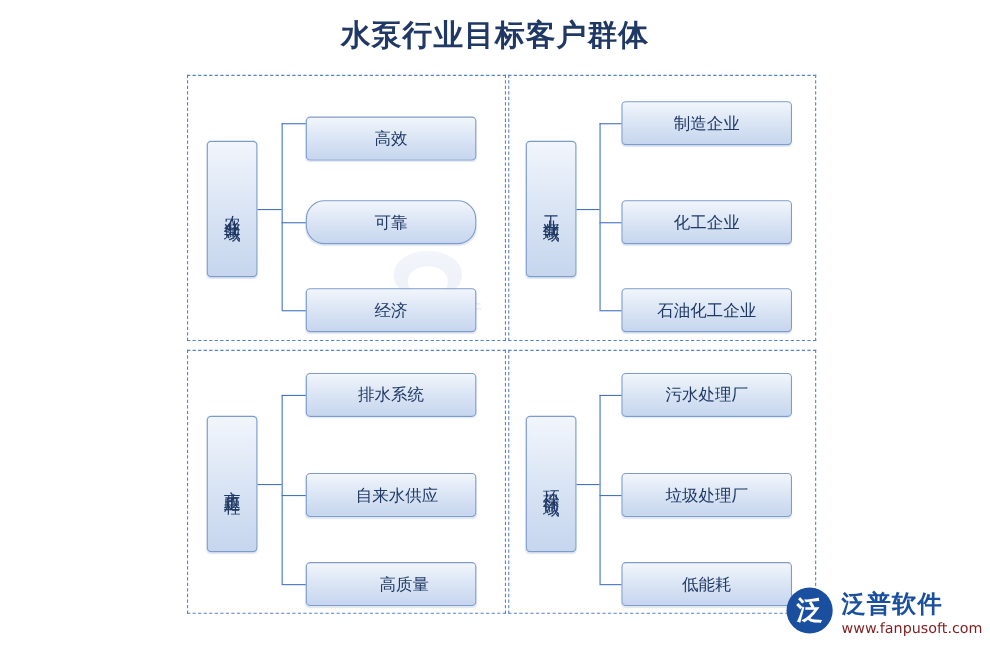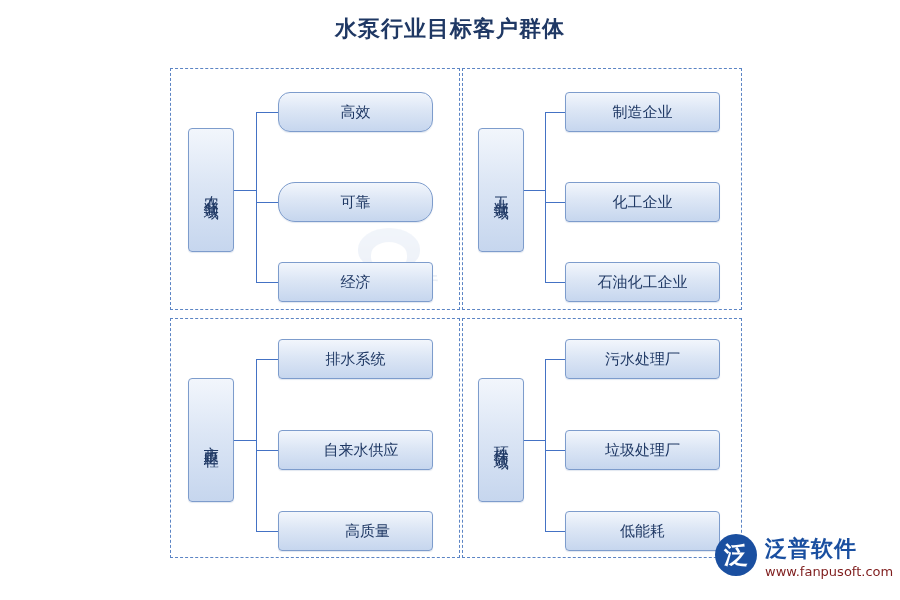--- a/index.html
+++ b/index.html
@@ -14,21 +14,21 @@
     position: relative;
     overflow: hidden;
   }
 
   .title {
     position: absolute;
     top: 14px;
     left: 0;
     width: 900px;
     text-align: center;
-    font-size: 22px;
+    font-size: 27px;
     font-weight: bold;
     color: #1f3864;
     letter-spacing: 1px;
   }
 
   
   .watermark {
     position: absolute;
     left: 318px;
     top: 228px;
@@ -172,21 +172,21 @@
   <div class="wm-text">泛普软件</div>
 </div>
 
 <div class="quadrant" id="q0"></div>
 <div class="quadrant" id="q1"></div>
 <div class="quadrant" id="q2"></div>
 <div class="quadrant" id="q3"></div>
 
 <div class="node cat-node" style="left:188px; top:128px; height:124px;">农业领域</div>
 
-<div class="node leaf-node" style="left:278px; top:92px;border-radius:12px;">高效</div>
+<div class="node leaf-node" style="left:278px; top:106px;">高效</div>
 <div class="node leaf-node" style="left:278px; top:182px;border-radius:17px;">可靠</div>
 <div class="node leaf-node" style="left:278px; top:262px;">经济</div>
 
 <div class="connector conn-v" style="left:256px; top:112px; height:170px;"></div>
 <div class="connector conn-h" style="left:234px; top:190px; width:22px;"></div>
 <div class="connector conn-h" style="left:256px; top:112px; width:22px;"></div>
 <div class="connector conn-h" style="left:256px; top:202px; width:22px;"></div>
 <div class="connector conn-h" style="left:256px; top:282px; width:22px;"></div>
 
 <div class="node cat-node" style="left:478px; top:128px; height:124px;">工业领域</div>

